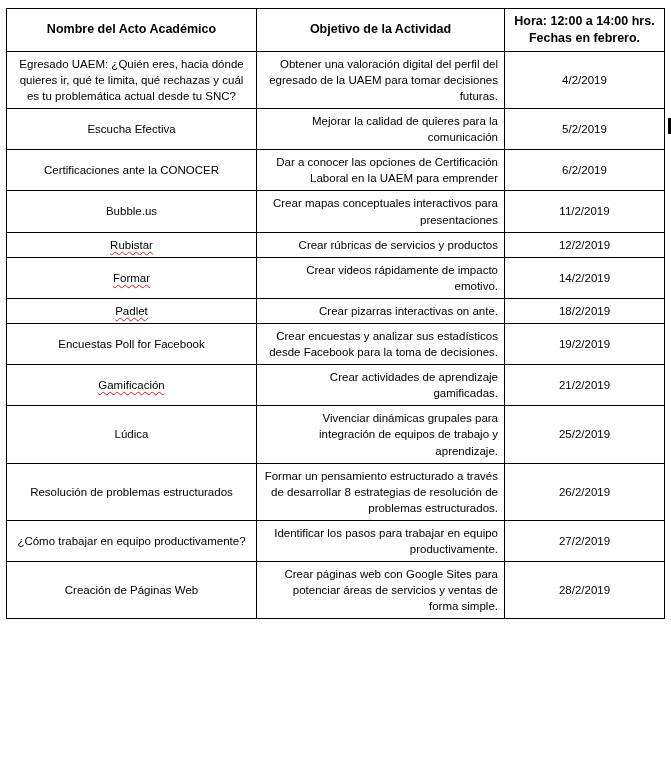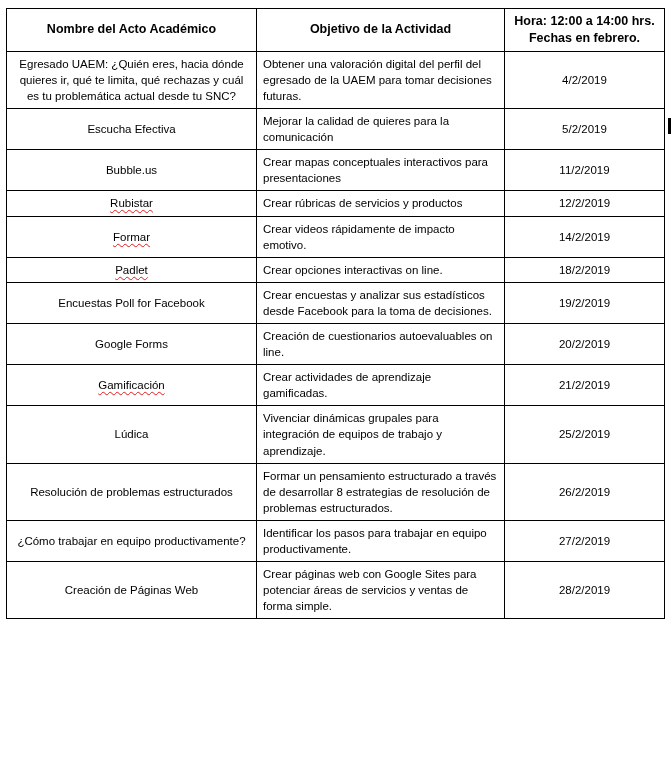--- a/index.html
+++ b/index.html
@@ -47,21 +47,21 @@
 
   tbody td {
     font-size: 11.5px;
     line-height: 1.4;
     text-align: center;
   }
   td.cell-name {
     text-align: center;
   }
   td.cell-obj {
-    text-align: left;
+    text-align: right;
   }
   td.cell-date {
     text-align: center;
     font-size: 11.5px;
   }
   
   .sp {
     text-decoration: underline;
     text-decoration-style: wavy;
     text-decoration-color: #e01b1b;
@@ -103,48 +103,48 @@
         <td class="cell-name">Egresado UAEM: ¿Quién eres, hacia dónde quieres ir, qué te limita, qué rechazas y cuál es tu problemática actual desde tu SNC?</td>
         <td class="cell-obj">Obtener una valoración digital del perfil del egresado de la UAEM para tomar decisiones futuras.</td>
         <td class="cell-date">4/2/2019</td>
       </tr>
       <tr>
         <td class="cell-name">Escucha Efectiva</td>
         <td class="cell-obj">Mejorar la calidad de quieres para la comunicación</td>
         <td class="cell-date">5/2/2019</td>
       </tr>
       <tr>
+        <td class="cell-name">Certificaciones ante la CONOCER</td>
+        <td class="cell-obj">Dar a conocer las opciones de Certificación Laboral en la UAEM para emprender</td>
+        <td class="cell-date">6/2/2019</td>
+      </tr>
+      <tr>
         <td class="cell-name">Bubble.us</td>
         <td class="cell-obj">Crear mapas conceptuales interactivos para presentaciones</td>
         <td class="cell-date">11/2/2019</td>
       </tr>
       <tr>
         <td class="cell-name"><span class="sp">Rubistar</span></td>
         <td class="cell-obj">Crear rúbricas de servicios y productos</td>
         <td class="cell-date">12/2/2019</td>
       </tr>
       <tr>
         <td class="cell-name"><span class="sp">Formar</span></td>
         <td class="cell-obj">Crear videos rápidamente de impacto emotivo.</td>
         <td class="cell-date">14/2/2019</td>
       </tr>
       <tr>
         <td class="cell-name"><span class="sp">Padlet</span></td>
-        <td class="cell-obj">Crear opciones interactivas on line.</td>
+        <td class="cell-obj">Crear pizarras interactivas on ante.</td>
         <td class="cell-date">18/2/2019</td>
       </tr>
       <tr>
         <td class="cell-name">Encuestas Poll for Facebook</td>
         <td class="cell-obj">Crear encuestas y analizar sus estadísticos desde Facebook para la toma de decisiones.</td>
         <td class="cell-date">19/2/2019</td>
-      </tr>
-      <tr>
-        <td class="cell-name">Google Forms</td>
-        <td class="cell-obj">Creación de cuestionarios autoevaluables on line.</td>
-        <td class="cell-date">20/2/2019</td>
       </tr>
       <tr>
         <td class="cell-name"><span class="sp">Gamificación</span></td>
         <td class="cell-obj">Crear actividades de aprendizaje gamificadas.</td>
         <td class="cell-date">21/2/2019</td>
       </tr>
       <tr>
         <td class="cell-name">Lúdica</td>
         <td class="cell-obj">Vivenciar dinámicas grupales para integración de equipos de trabajo y aprendizaje.</td>
         <td class="cell-date">25/2/2019</td>

